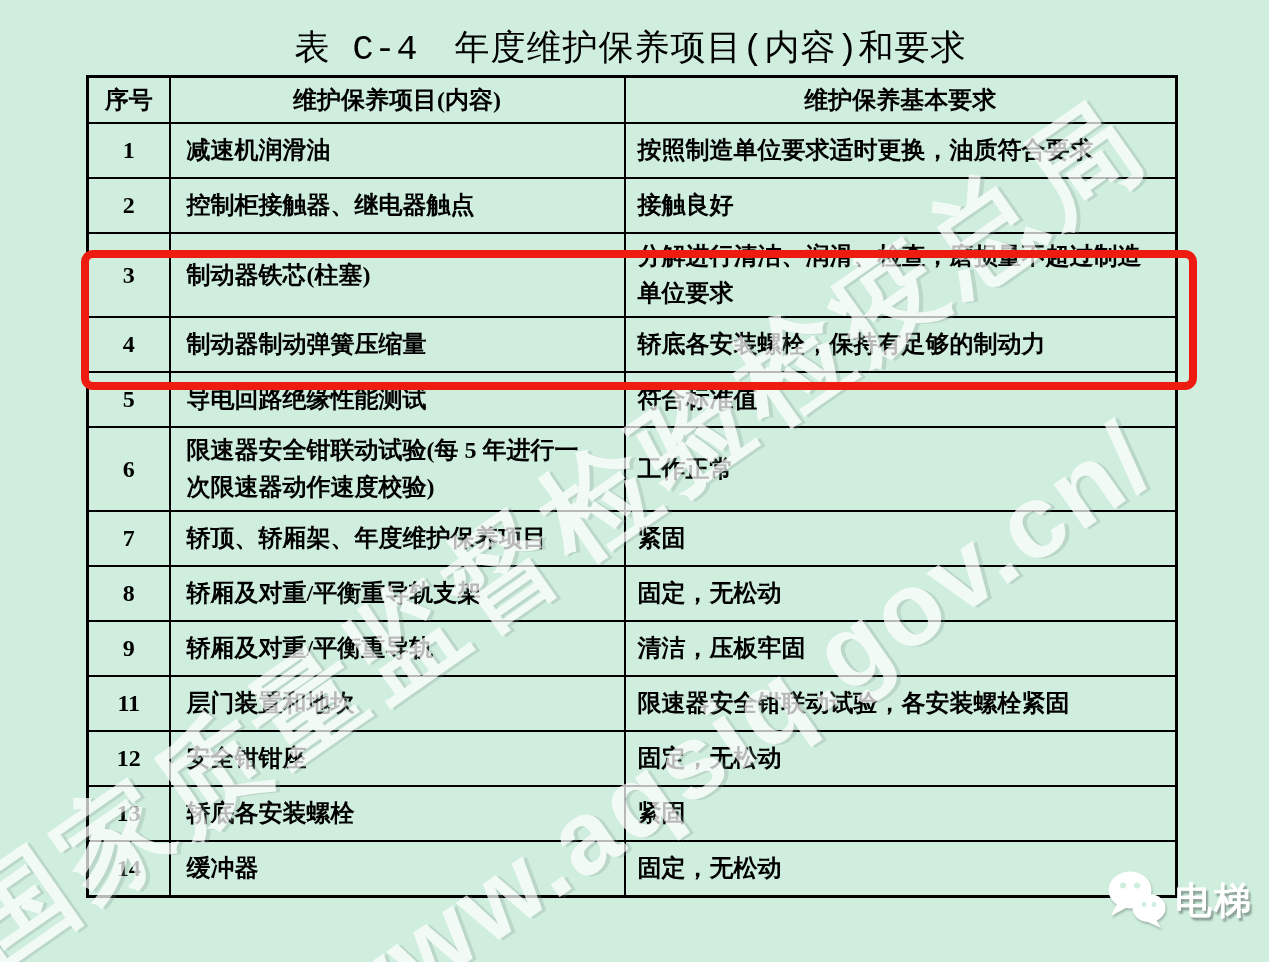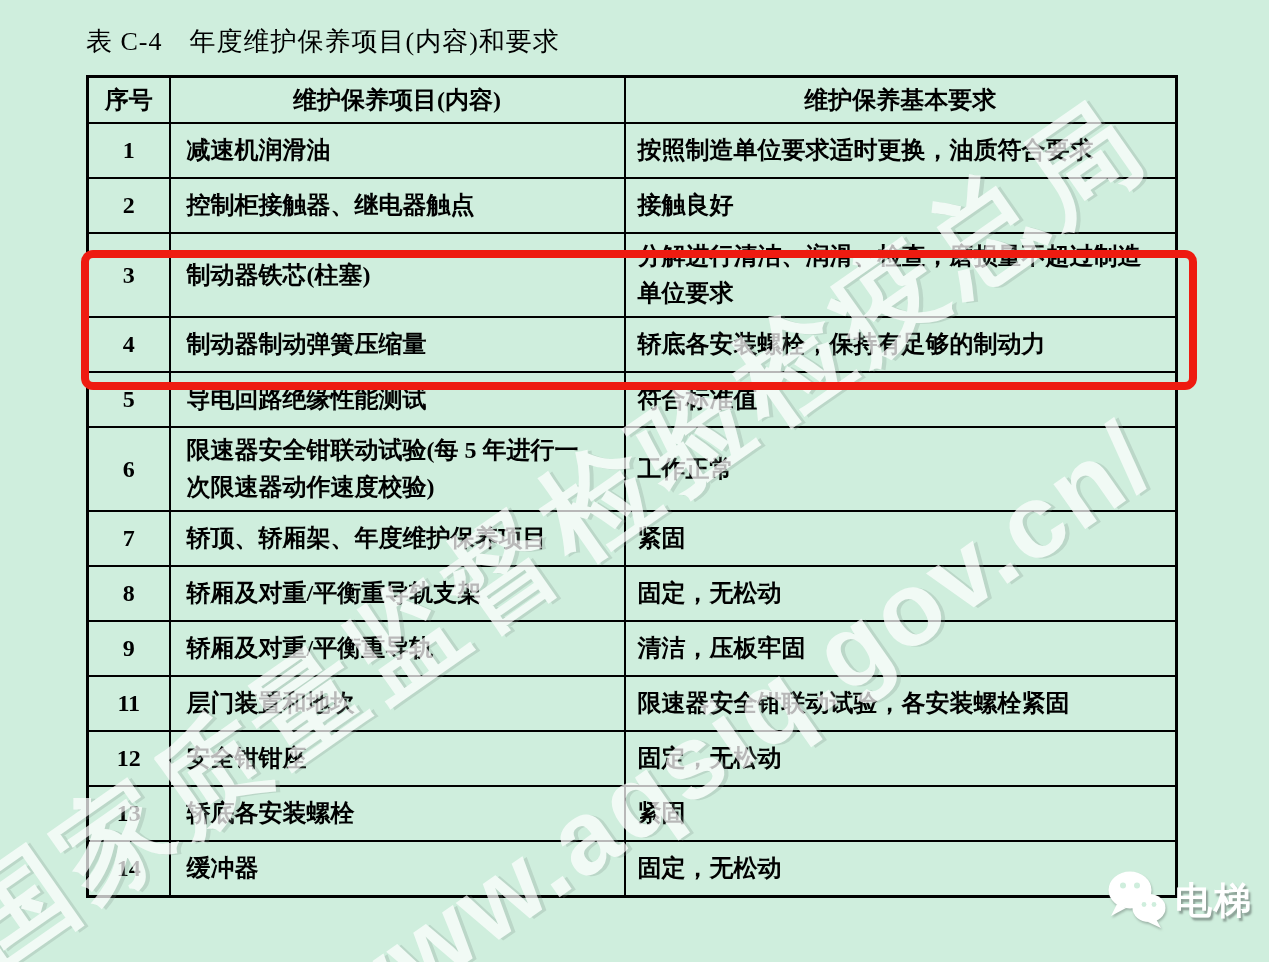--- a/index.html
+++ b/index.html
@@ -12,22 +12,22 @@
   .page{
     position:relative;
     width:1269px;height:962px;
     background:var(--background);
     overflow:hidden;
     font-family:"Liberation Serif", serif;
     color:#000;
   }
   .title{
     position:absolute;top:24px;left:86px;width:1089px;
-    font-size:26px;letter-spacing:1px;
-    white-space:nowrap;z-index:1;
+    text-align:center;font-size:35px;letter-spacing:1px;
+    white-space:nowrap;z-index:1;font-family:Liberation Mono, monospace;
   }
   table.tbl{
     position:absolute;left:86px;top:75px;
     width:1089px;table-layout:fixed;
     border-collapse:collapse;
     border:3px solid var(--table_border);
     z-index:1;
   }
   .tbl th,.tbl td{
     border:2px solid var(--table_border);

